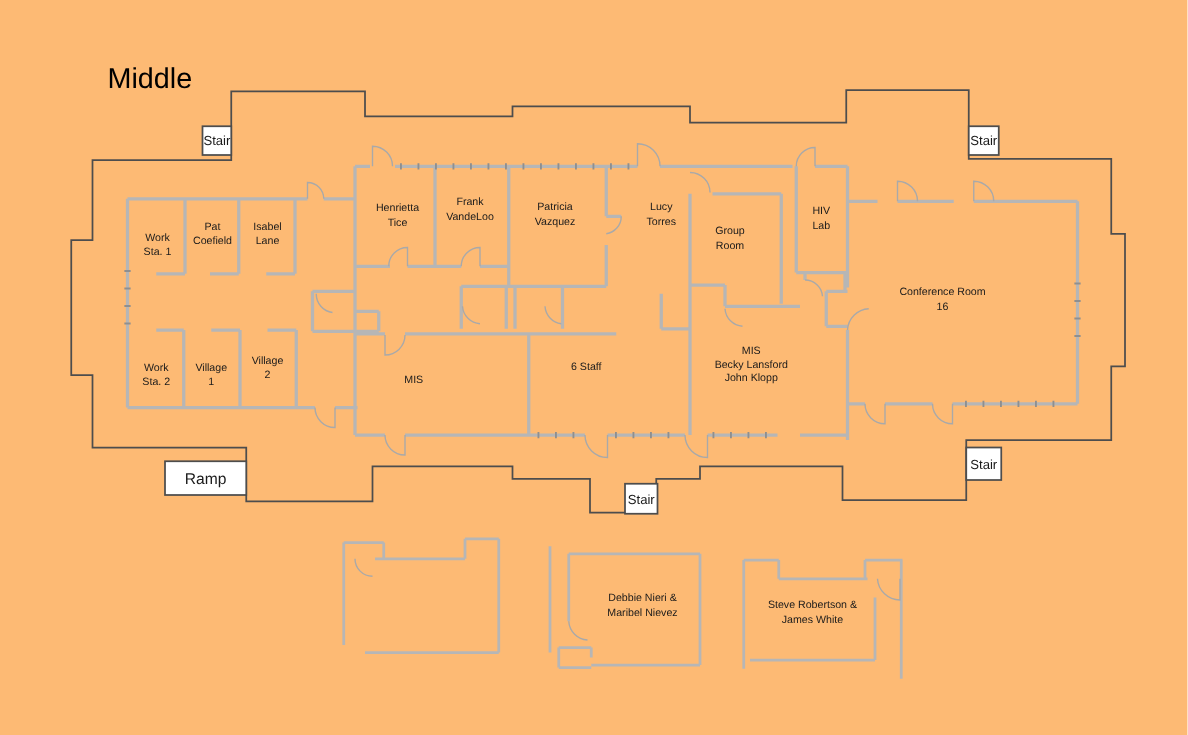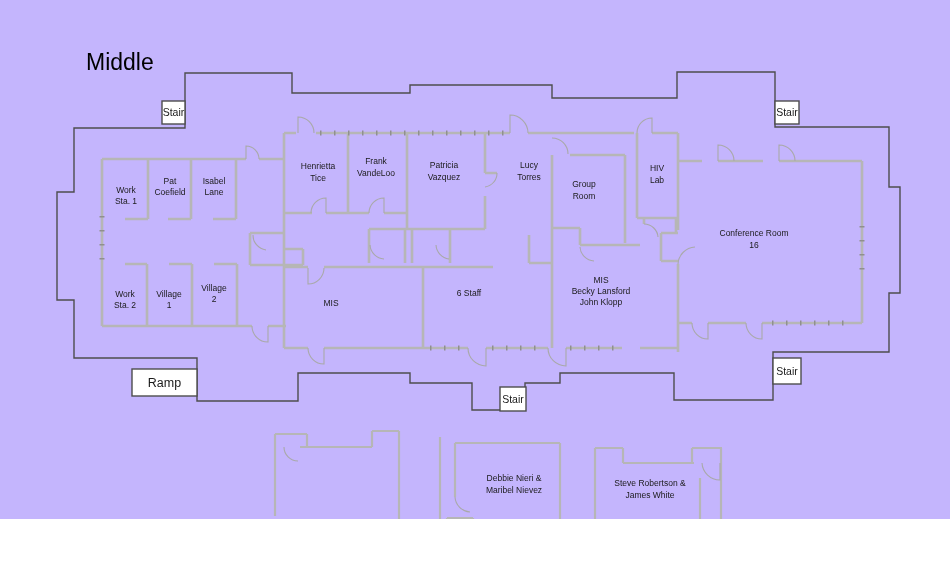--- a/index.html
+++ b/index.html
@@ -1,16 +1,16 @@
 <!DOCTYPE html>
 <html><head>
 <meta charset="utf-8">
 <style>
   html,body{margin:0;padding:0;background:#ffffff;}
-  .stage{position:relative;width:950px;height:519px;background:#c4b5fd;overflow:hidden;}
+  .stage{position:relative;width:950px;height:588px;background:#fdba74;overflow:hidden;}
   svg{display:block;}
   text{font-family:"Liberation Sans","DejaVu Sans",sans-serif;fill:#1a1a1a;}
   .room-lbl{font-size:8.5px;text-anchor:middle;}
   .stair-lbl{font-size:10.5px;text-anchor:middle;}
   .ramp-lbl{font-size:12.5px;text-anchor:middle;}
   .title-lbl{font-size:23px;text-anchor:start;fill:#000;}
   .outline{fill:none;stroke:#4d4d4d;stroke-width:1.4;}
   .wall{fill:none;stroke:#b6b6b6;stroke-width:2.6;}
   .wall-thin{fill:none;stroke:#b6b6b6;stroke-width:2.2;}
   .door{fill:none;stroke:#a9a9a9;stroke-width:1.1;}

